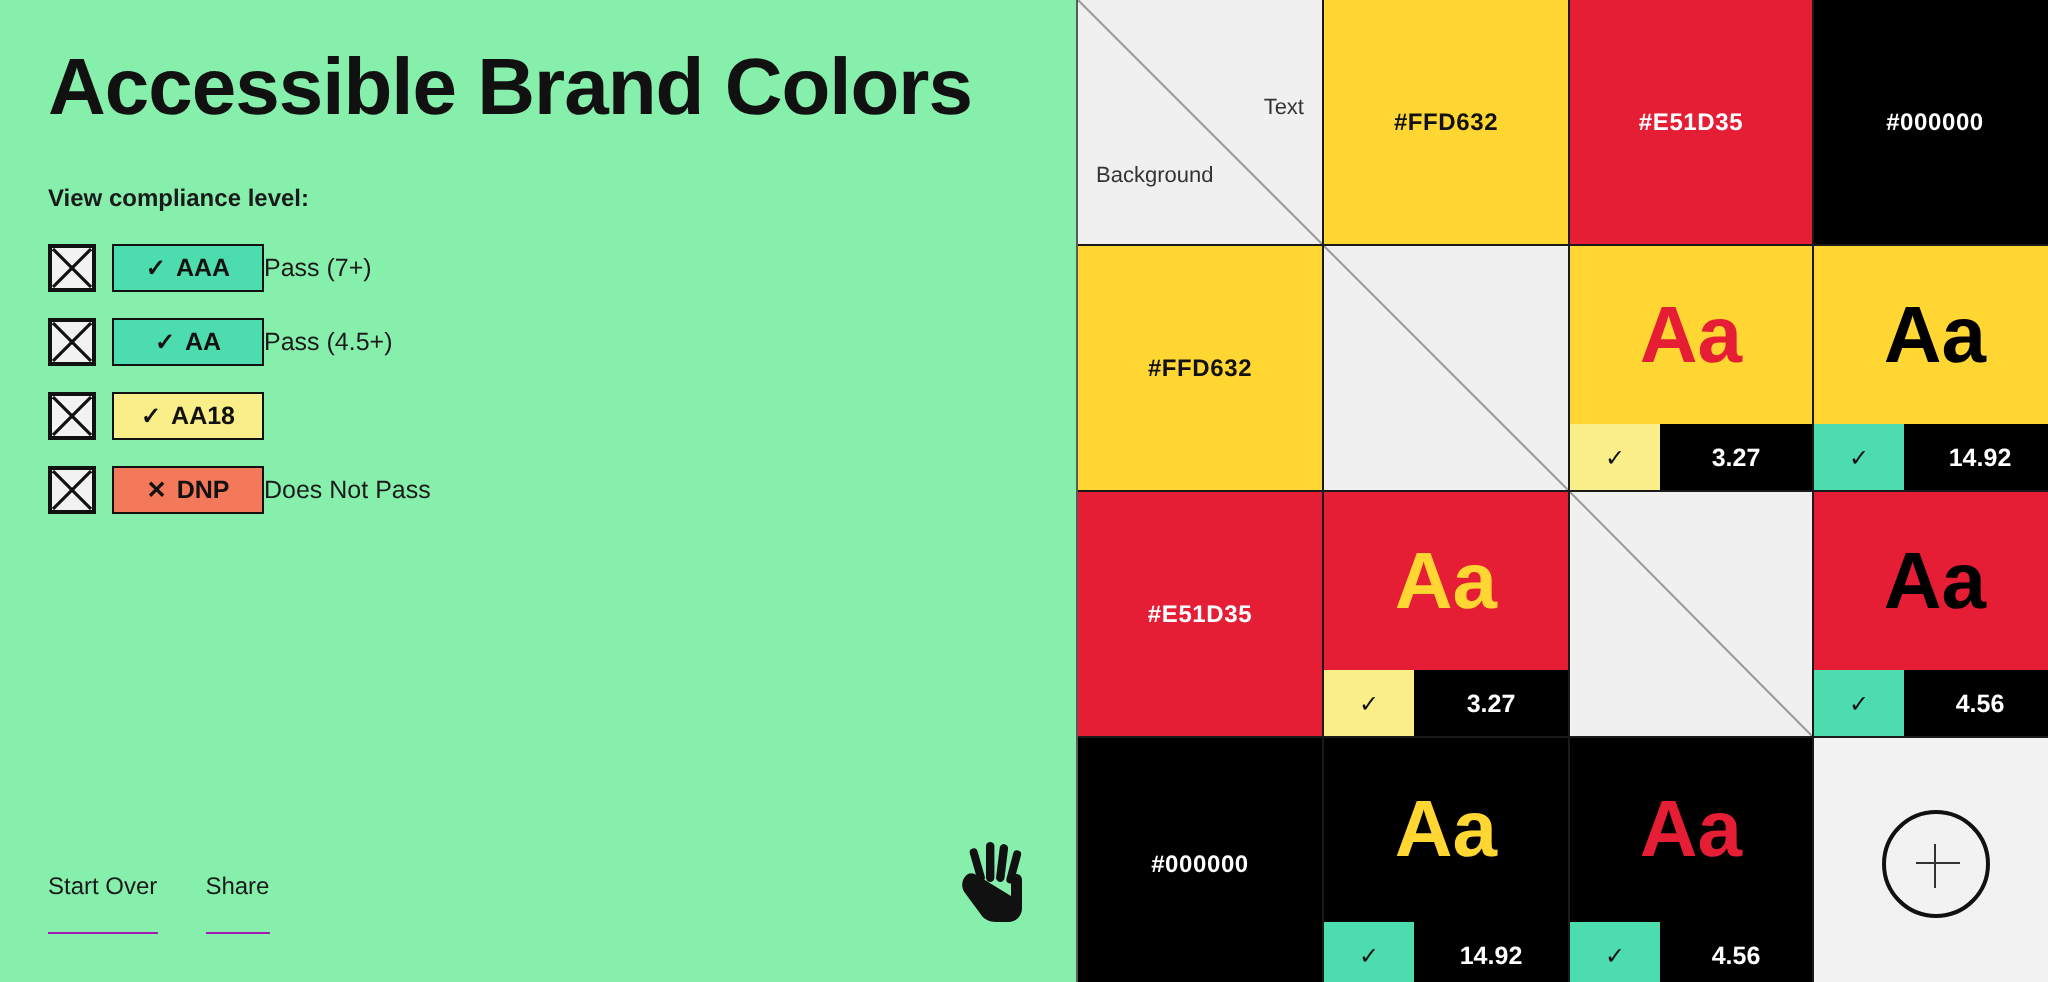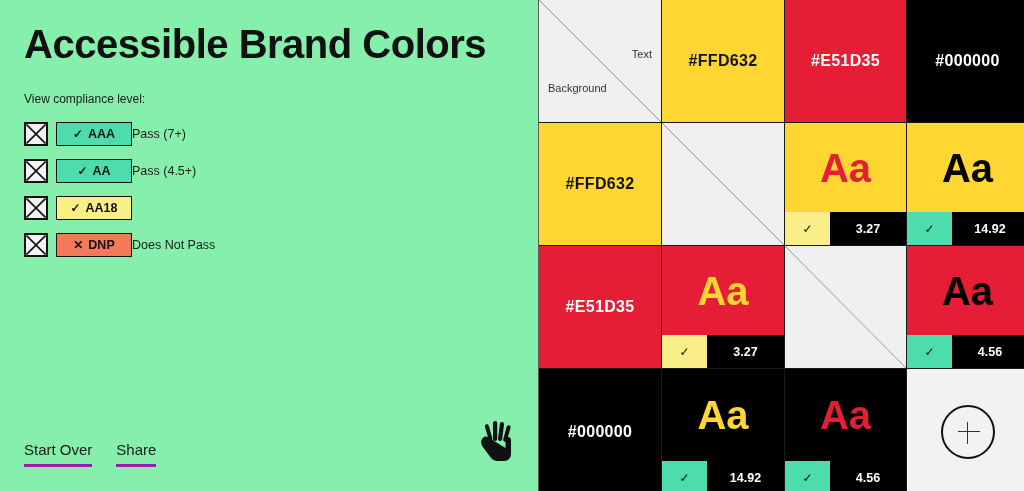--- a/index.html
+++ b/index.html
@@ -18,21 +18,21 @@
     background: #86efac;
     flex: 0 0 538px;
   }
   .page-title {
     position: absolute; left: 24px; top: 22px;
     font-size: 40px; font-weight: 700; letter-spacing: -0.5px;
     color: #111; white-space: nowrap;
   }
   .legend-heading {
     position: absolute; left: 24px; top: 92px;
-    font-size: 12px; font-weight: 400; color: #1a1a1a;
+    font-size: 12px; font-weight: 700; color: #1a1a1a;
   }
   .legend-list { position: absolute; left: 24px; top: 122px; }
   .legend-row {
     display: flex; align-items: center;
     height: 24px; margin-bottom: 13px;
   }
   .checkbox {
     width: 24px; height: 24px; flex: 0 0 24px;
     border: 2px solid #111; background: #f2f2f2;
     position: relative; margin-right: 8px; cursor: pointer;
@@ -45,22 +45,22 @@
     gap: 5px; font-size: 12.5px; font-weight: 700; color: #111;
     cursor: pointer;
   }
   .badge .tick { font-size: 12px; line-height: 1; }
   .legend-desc {
     margin-left: 0; font-size: 12.5px; color: #1a1a1a; white-space: nowrap;
   }
 
   .footer-links { position: absolute; left: 24px; bottom: 24px; display: flex; gap: 24px; }
   .footer-links a {
-    font-size: 15px; color: #1a1a1a; text-decoration: none;
-    border-bottom: 3px solid #a21caf; padding-bottom: 6px; cursor: pointer;
+    font-size: 12px; color: #1a1a1a; text-decoration: none;
+    border-bottom: 1px solid #a21caf; padding-bottom: 16px; cursor: pointer;
   }
 
   .hand-cursor { position: absolute; left: 478px; top: 420px; width: 40px; height: 44px; }
 
   
   .grid-panel {
     position: relative;
     width: 486px; height: 491px;
     flex: 0 0 486px;
     background: #8b5cf6;
@@ -78,21 +78,21 @@
   .cell-diagonal .diag { position: absolute; inset: 0; width: 100%; height: 100%; }
   .axis-label {
     position: absolute; font-size: 11px; color: #333;
   }
   .axis-text { right: 9px; top: 48px; }
   .axis-bg { left: 9px; bottom: 28px; }
 
   
   .cell-swatch {
     display: flex; align-items: center; justify-content: center;
-    font-size: 16px; font-weight: 700; letter-spacing: 0.3px;
+    font-size: 12px; font-weight: 700; letter-spacing: 0.3px;
   }
 
   
   .cell-sample { display: block; }
   .sample-area {
     position: absolute; left: 0; right: 0; top: 0; bottom: 33px;
     display: flex; align-items: center; justify-content: center;
   }
   .sample-aa { font-size: 40px; font-weight: 700; line-height: 1; }
   .result-bar {

